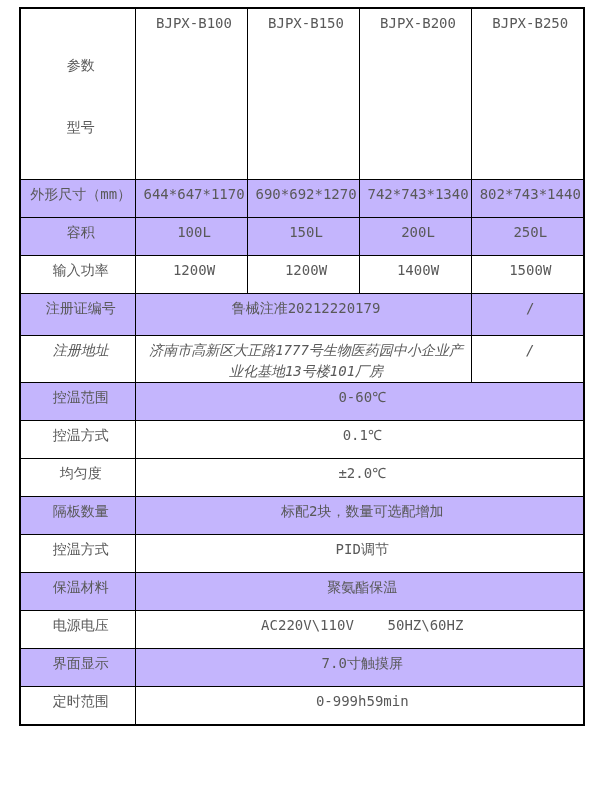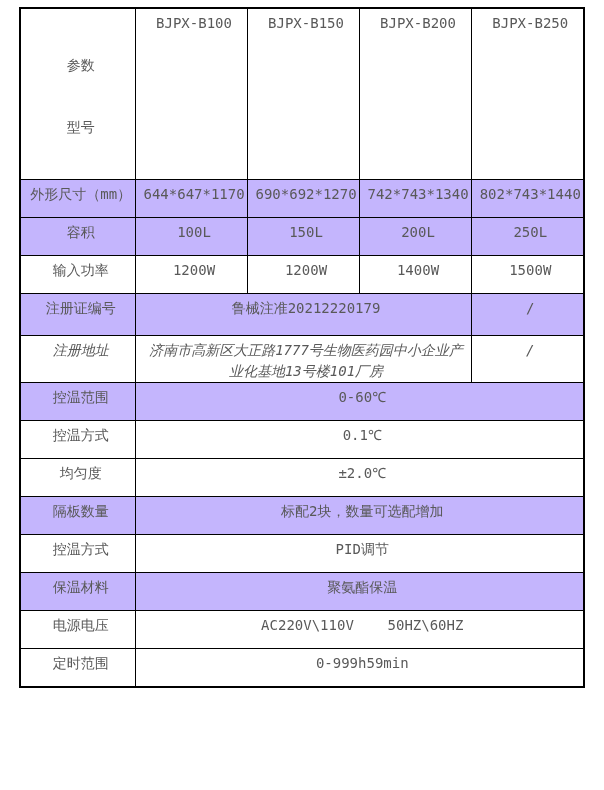--- a/index.html
+++ b/index.html
@@ -128,20 +128,24 @@
       <td colspan="4">PID调节</td>
     </tr>
     <tr class="h-normal band">
       <td>保温材料</td>
       <td colspan="4">聚氨酯保温</td>
     </tr>
     <tr class="h-normal">
       <td>电源电压</td>
       <td colspan="4">AC220V\110V    50HZ\60HZ</td>
     </tr>
+    <tr class="h-normal band">
+      <td>界面显示</td>
+      <td colspan="4">7.0寸触摸屏</td>
+    </tr>
     <tr class="h-normal">
       <td>定时范围</td>
       <td colspan="4">0-999h59min</td>
     </tr>
 
   </tbody>
     </table>
 </div>
 
 </body></html>

